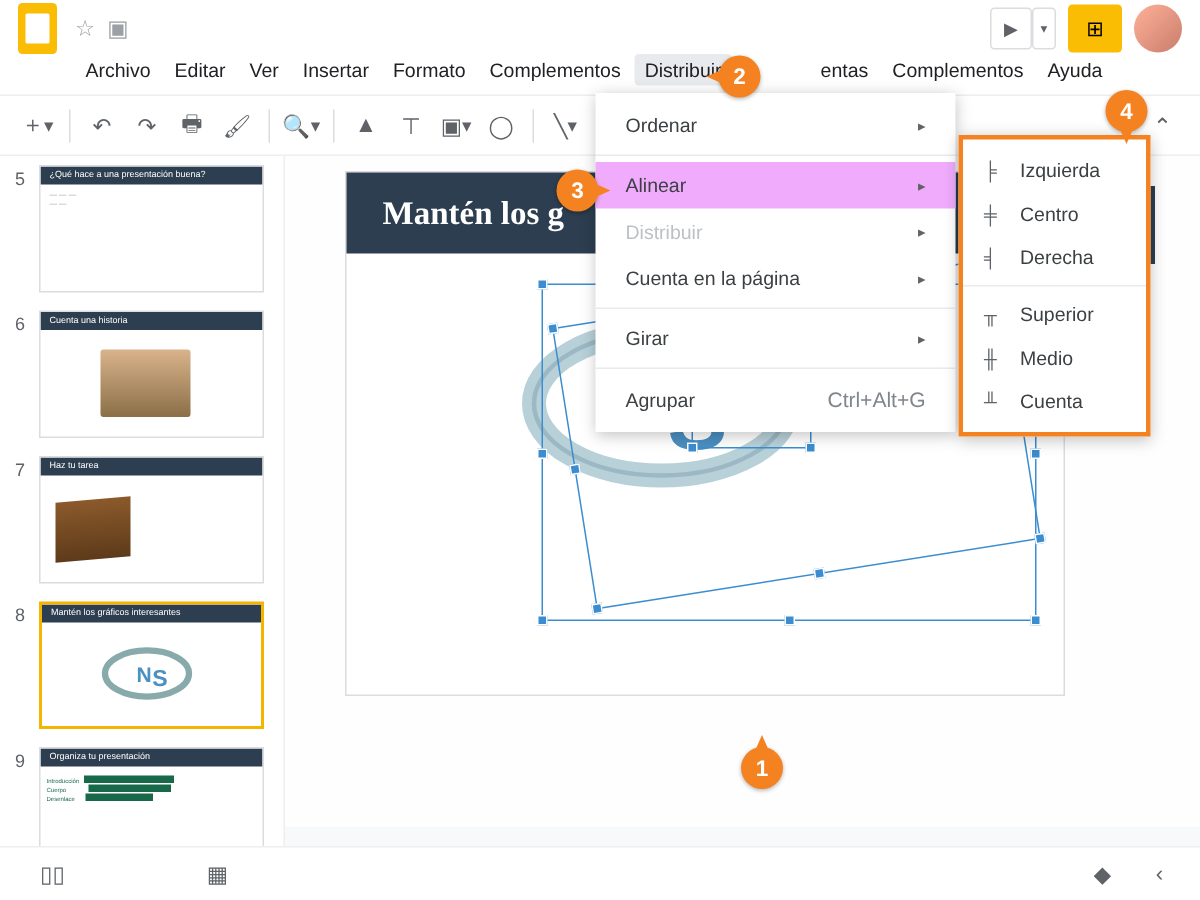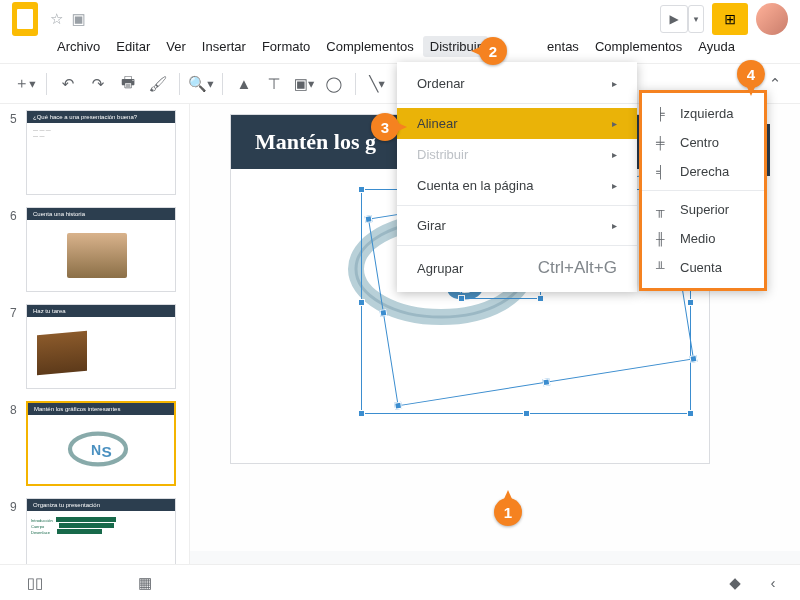--- a/index.html
+++ b/index.html
@@ -51,24 +51,24 @@
   .h-tl{top:-4px;left:-4px;} .h-tr{top:-4px;right:-4px;} .h-bl{bottom:-4px;left:-4px;} .h-br{bottom:-4px;right:-4px;}
   .h-tm{top:-4px;left:50%;margin-left:-3px;} .h-bm{bottom:-4px;left:50%;margin-left:-3px;}
   .h-ml{top:50%;left:-4px;margin-top:-3px;} .h-mr{top:50%;right:-4px;margin-top:-3px;}
   .sel-inner { position:absolute; left:150px; top:25px; width:300px; height:190px; border:1px solid #3b8dcf; transform:rotate(-9deg); }
   .sel-small { position:absolute; left:230px; top:60px; width:80px; height:70px; border:1px solid #3b8dcf; }
   .sel-small2 { position:absolute; left:215px; top:50px; width:60px; height:55px; border:1px solid #3b8dcf; }
   
   
   .dropdown { position:absolute; left:397px; top:62px; width:240px; background:#fff; box-shadow:0 2px 10px rgba(0,0,0,0.25); z-index:50; padding:6px 0; font-size:13px;}
   .dd-item { padding: 8px 20px; color:#3c4043; display:flex; justify-content:space-between; align-items:center; cursor:pointer; }
-  .dd-item.hover { background:#eab308; }
+  .dd-item.hover { background:#f0abfc; }
   .dd-item.disabled { color:#bdc1c6; }
   .dd-arrow { font-size:10px; color:#5f6368; }
-  .dd-shortcut { font-size:17px; color:#80868b; }
+  .dd-shortcut { font-size:14px; color:#80868b; }
   .dd-sep { height:1px; background:#e8eaed; margin:4px 0; }
   
   
   .submenu { position:absolute; left:639px; top:90px; width:128px; background:#fff; box-shadow:0 2px 10px rgba(0,0,0,0.25); z-index:60; padding:6px 0; font-size:13px; border:3px solid #f58220; }
   .sm-item { padding: 7px 14px; color:#3c4043; display:flex; align-items:center; gap:10px; cursor:pointer; }
   .sm-icon { width:14px; display:inline-block; font-size:12px; color:#5f6368; }
   .sm-sep { height:1px; background:#e8eaed; margin:4px 0; }
   
   
   .callout { position:absolute; width:28px; height:28px; background:#f58220; border-radius:50%; color:#fff; font-size:15px; font-weight:bold; display:flex; align-items:center; justify-content:center; z-index:100; box-shadow:0 1px 3px rgba(0,0,0,0.3);}

